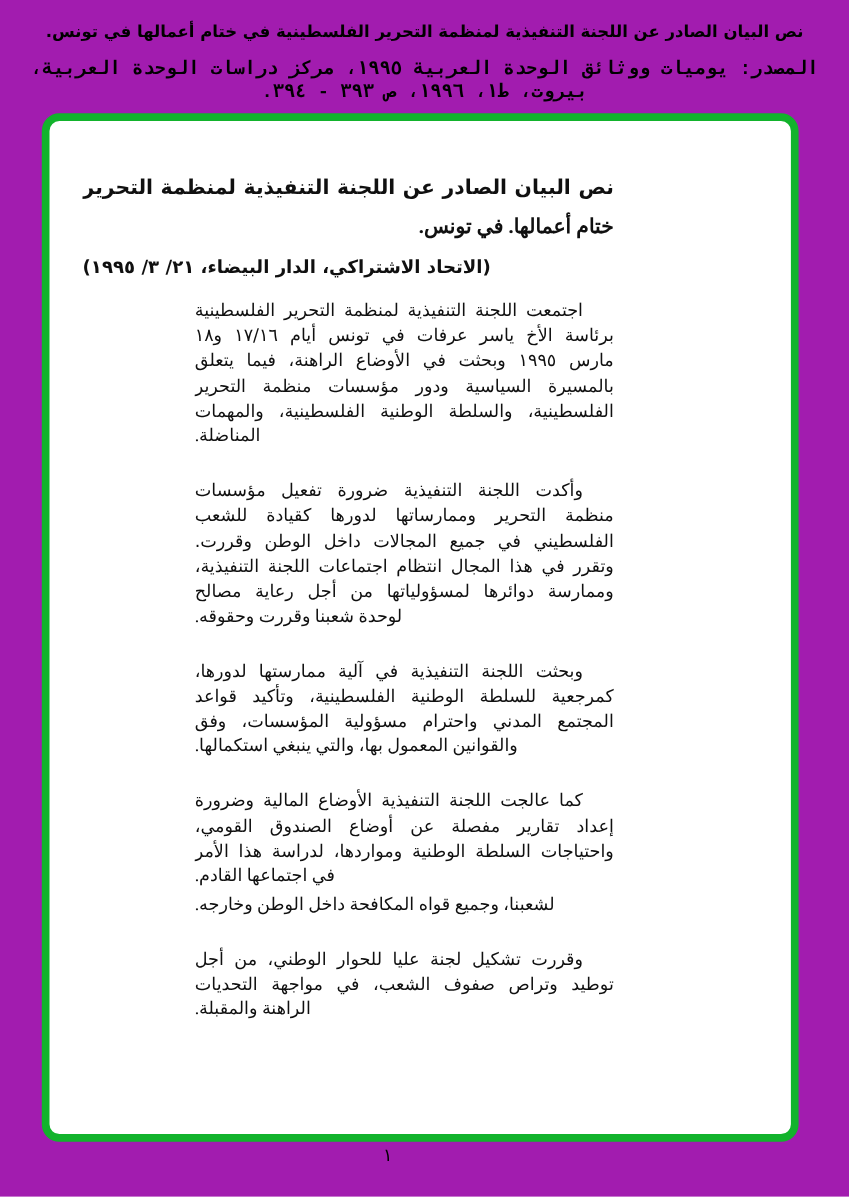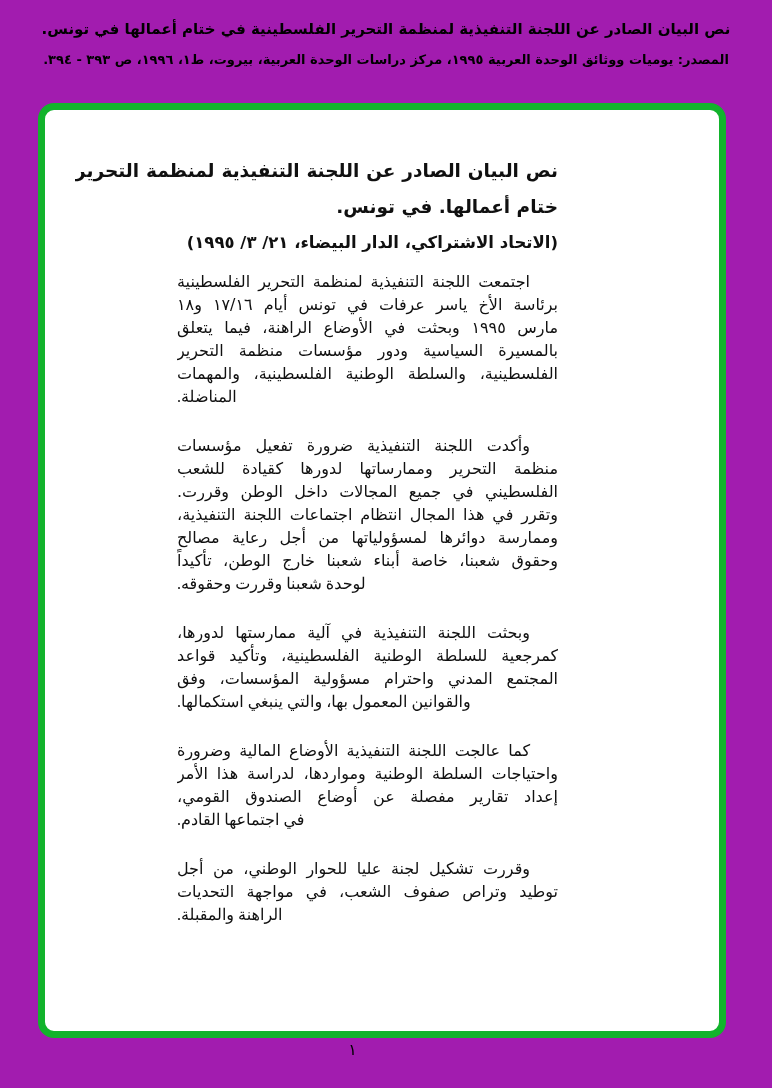--- a/index.html
+++ b/index.html
@@ -4,32 +4,32 @@
 <style>
   html,body { margin:0; padding:0; background:#ffffff; }
   .page {
     position:relative; width:772px; height:1088px; overflow:hidden;
     background:#a21caf; color:#101010;
     font-family:"DejaVu Sans", sans-serif;
   }
   
   .hdr { position:absolute; left:0; right:0; text-align:center; direction:rtl; font-weight:700; color:#000; }
   .hdr1 { top:20px; font-size:15px; }
-  .hdr2 { top:52px; font-size:13px; }
+  .hdr2 { top:52px; font-size:17px;font-family:Liberation Mono, monospace; }
   
   .frame {
     position:absolute; left:38px; top:103px; width:688px; height:935px;
     box-sizing:border-box; border:7px solid #12b32c; border-radius:16px; background:#fff;
   }
   .content { position:absolute; top:0; bottom:0; right:161px; left:30px; direction:rtl; }
   
   .doc-title { margin-top:44px; font-size:18.5px; font-weight:700; }
   .tline { height:36px; line-height:34px; text-align:justify; text-align-last:justify; overflow:hidden; }
-  .doc-title .tline:last-child { text-align:right; text-align-last:auto; }
-  .byline { height:34px; line-height:34px; font-size:16.5px; font-weight:700; text-align:right; overflow:hidden;margin-left:48px; }
+  .doc-title .tline:last-child { text-align:right; text-align-last:auto;font-family:Liberation Serif, serif; }
+  .byline { height:34px; line-height:34px; font-size:16.5px; font-weight:700; text-align:left; overflow:hidden; }
   
   .doc-body { width:385px; margin:10px 0 0 auto; font-size:16px; }
   .para { margin:0 0 26px 4px; }
   .para.tight { margin-bottom:3px; }
   .line { height:23px; line-height:23px; text-align:justify; text-align-last:justify; overflow:hidden; }
   .para .line:first-child { padding-right:28px; }
   .para .line:last-child { text-align:left; text-align-last:auto;font-family:Liberation Serif, serif; }
   
   .page-number { position:absolute; top:1040px; left:160px; width:385px; text-align:center; font-size:16px; color:#000; }
 </style>
@@ -59,36 +59,36 @@
             <div class="line">بالمسيرة السياسية ودور مؤسسات منظمة التحرير</div>
             <div class="line">الفلسطينية، والسلطة الوطنية الفلسطينية، والمهمات</div>
             <div class="line">المناضلة.</div>
           </div>
         <div class="para">
             <div class="line">وأكدت اللجنة التنفيذية ضرورة تفعيل مؤسسات</div>
             <div class="line">منظمة التحرير وممارساتها لدورها كقيادة للشعب</div>
             <div class="line">الفلسطيني في جميع المجالات داخل الوطن وقررت.</div>
             <div class="line">وتقرر في هذا المجال انتظام اجتماعات اللجنة التنفيذية،</div>
             <div class="line">وممارسة دوائرها لمسؤولياتها من أجل رعاية مصالح</div>
-            <div class="line">وحقوق شعبنا، خاصة أبناء شعبنا خارج الوطن، تأكيداً</div>
             <div class="line">لوحدة شعبنا وقررت وحقوقه.</div>
           </div>
         <div class="para">
             <div class="line">وبحثت اللجنة التنفيذية في آلية ممارستها لدورها،</div>
             <div class="line">كمرجعية للسلطة الوطنية الفلسطينية، وتأكيد قواعد</div>
             <div class="line">المجتمع المدني واحترام مسؤولية المؤسسات، وفق الأنظمة</div>
             <div class="line">والقوانين المعمول بها، والتي ينبغي استكمالها.</div>
           </div>
         <div class="para tight">
             <div class="line">كما عالجت اللجنة التنفيذية الأوضاع المالية وضرورة</div>
+            <div class="line">إعداد تقارير مفصلة عن أوضاع الصندوق القومي،</div>
             <div class="line">واحتياجات السلطة الوطنية ومواردها، لدراسة هذا الأمر</div>
-            <div class="line">إعداد تقارير مفصلة عن أوضاع الصندوق القومي،</div>
             <div class="line">في اجتماعها القادم.</div>
           </div>
         <div class="para">
+            <div class="line">لشعبنا، وجميع قواه المكافحة داخل الوطن وخارجه.</div>
           </div>
         <div class="para">
             <div class="line">وقررت تشكيل لجنة عليا للحوار الوطني، من أجل</div>
             <div class="line">توطيد وتراص صفوف الشعب، في مواجهة التحديات</div>
             <div class="line">الراهنة والمقبلة.</div>
           </div>
       </div>
 
     </div>
   </div>

